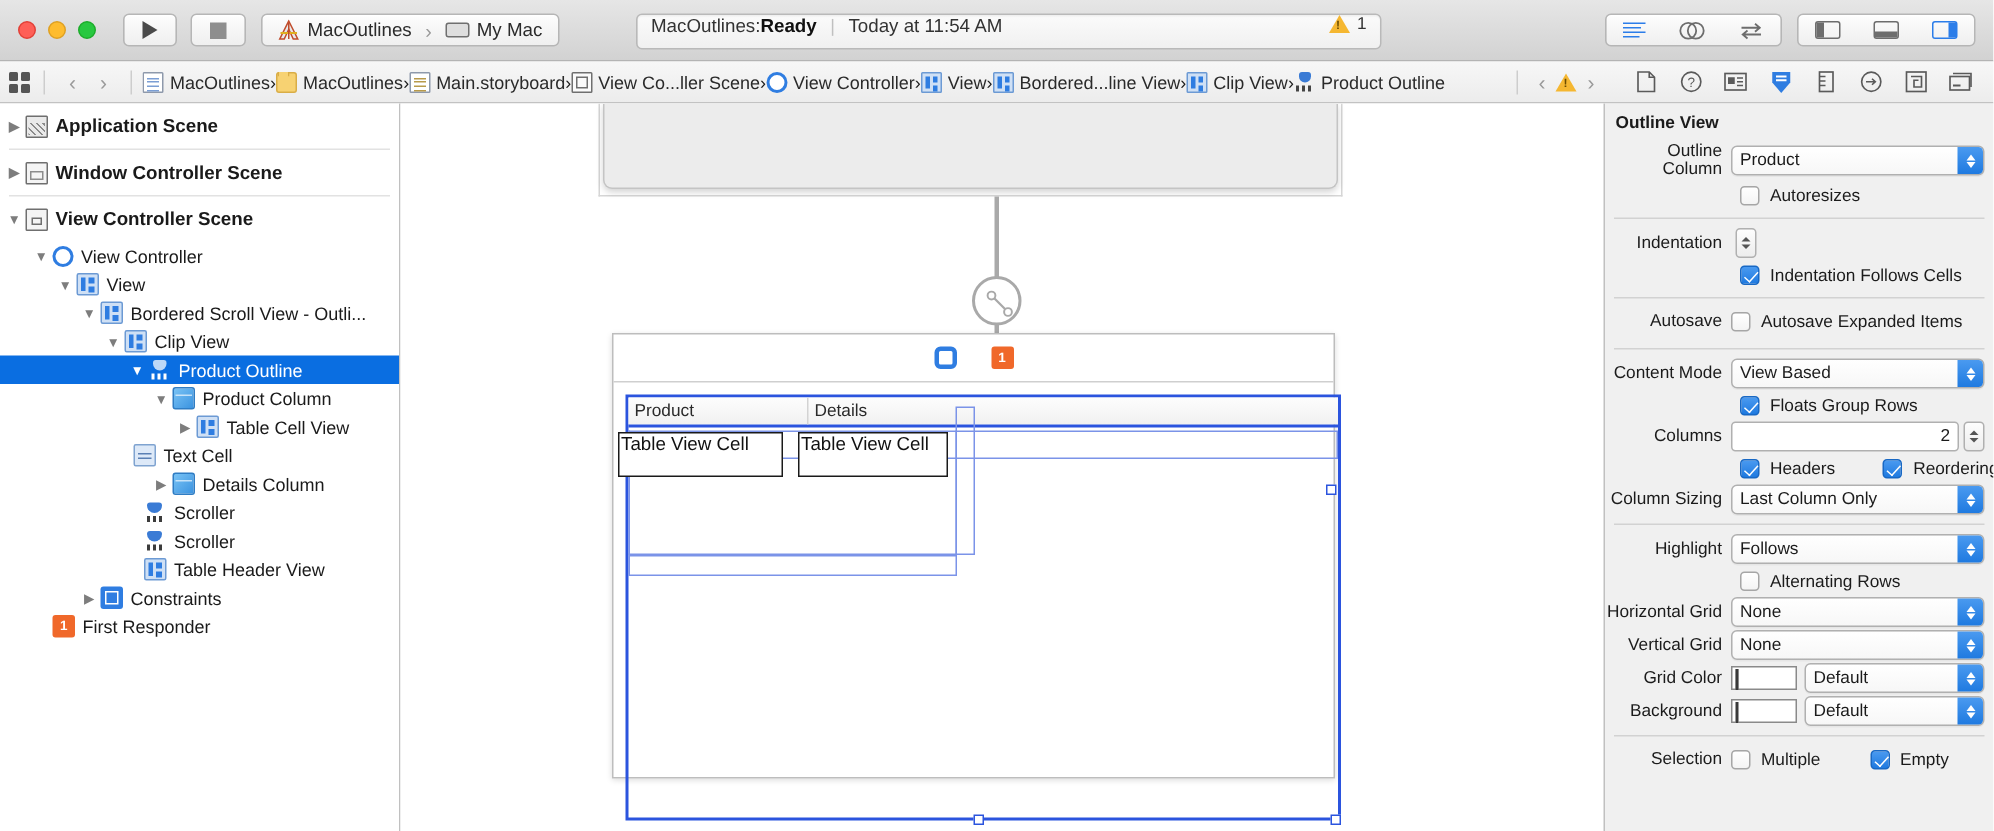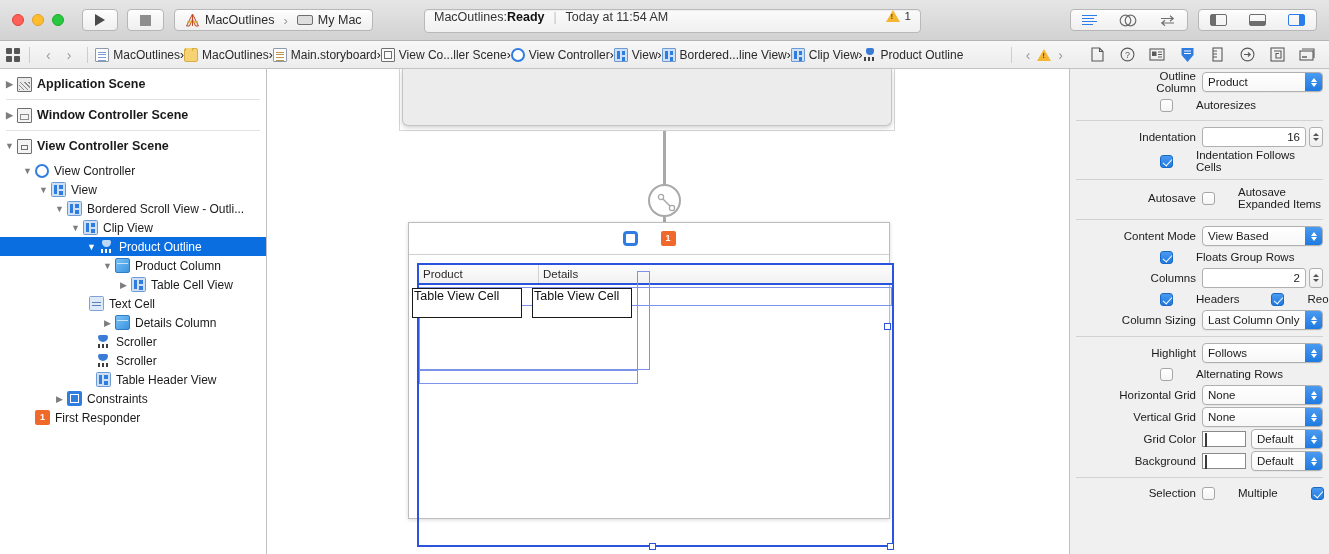--- a/index.html
+++ b/index.html
@@ -250,21 +250,21 @@
   .handle { position: absolute; width: 7px; height: 7px; background: #fff; border: 1px solid #2b54de; }
 
   
   .inspector {
     width: 259px; flex: none; background: #f0f0f0; overflow: hidden;
     font-size: 11.5px; color: #1b1b1b; position: relative;
   }
   .insp-title { font-weight: bold; font-size: 11.5px; padding: 7px 0 6px 7px; }
   .insp-sep { height: 1px; background: #d2d2d2; margin: 5px 6px; }
   .frow { display: flex; align-items: center; padding: 1px 6px 1px 0; min-height: 20px; }
-  .flabel { width: 84px; text-align: right; padding-right: 6px; flex: none; color: #1b1b1b; margin-left: 48px; }
+  .flabel { width: 84px; text-align: right; padding-right: 6px; flex: none; color: #1b1b1b; }
 
   .popup {
     flex: 1; height: 20px; background: linear-gradient(#fff,#f7f7f7);
     border: 1px solid #b0b0b0; border-radius: 4px; position: relative;
     display: flex; align-items: center; padding-left: 5px; font-size: 11.5px;
     box-shadow: 0 1px 0 rgba(0,0,0,.04);
   }
   .popup .arrows {
     position: absolute; right: 0; top: 0; bottom: 0; width: 17px;
     background: linear-gradient(#4a9af0,#1f7ae0);
@@ -283,21 +283,21 @@
   .stepper {
     width: 14px; height: 20px; margin-left: 3px; flex: none;
     background: linear-gradient(#fdfdfd,#ededed); border: 1px solid #b0b0b0;
     border-radius: 3px; display: flex; flex-direction: column;
     align-items: center; justify-content: center; gap: 2px;
   }
   .stepper i { display: block; width: 0; height: 0; border-left: 3px solid transparent; border-right: 3px solid transparent; }
   .stepper i.up { border-bottom: 3.5px solid #555; }
   .stepper i.down { border-top: 3.5px solid #555; }
 
-  .cb { display: flex; align-items: center; gap: 23px; }
+  .cb { display: flex; align-items: flex-end; gap: 7px; }
   .box {
     width: 13px; height: 13px; flex: none; border-radius: 3px;
     background: linear-gradient(#fff,#f4f4f4); border: 1px solid #a6a6a6;
     position: relative;
   }
   .box.on { background: linear-gradient(#4a9af0,#1f7ae0); border-color: #1868c4; }
   .box.on::after {
     content: ""; position: absolute; left: 4px; top: 1px; width: 4px; height: 8px;
     border: solid #fff; border-width: 0 1.8px 1.8px 0; transform: rotate(42deg);
   }
@@ -667,20 +667,21 @@
         <div class="cell-box" style="left:123px; top:65px; width:100px;">Table View Cell</div>
 
         <span class="handle" style="left:475px; top:100px;"></span>
         <span class="handle" style="left:240px; top:320px;"></span>
         <span class="handle" style="left:478px; top:320px;"></span>
       </div>
     </div>
 
     <div class="inspector">
 
+      <div class="insp-title">Outline View</div>
 
       <div class="frow">
         <span class="flabel">Outline Column</span>
         <span class="popup">
           <span>Product</span>
           <span class="arrows">
               <i class="up"></i>
               <i class="down"></i>
             </span>
         </span>
@@ -690,23 +691,20 @@
         <span class="cb ind">
           <span class="box"></span>
           <span>Autoresizes</span>
         </span>
       </div>
 
       <div class="insp-sep"></div>
 
       <div class="frow">
         <span class="flabel">Indentation</span>
-        <span class="stepper-field">
-          <span>16</span>
-        </span>
         <span class="stepper">
             <i class="up"></i>
             <i class="down"></i>
           </span>
       </div>
 
       <div class="frow">
         <span class="cb ind">
           <span class="box on"></span>
           <span>Indentation Follows Cells</span>

